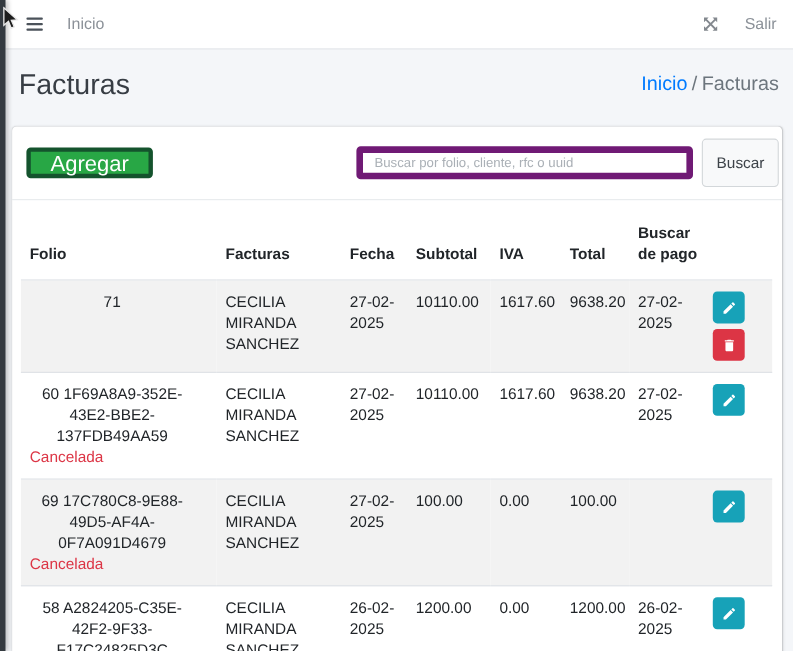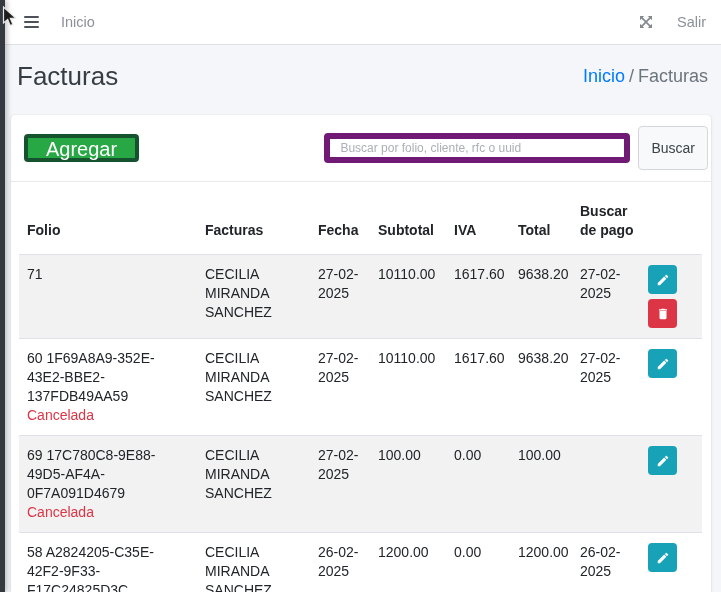--- a/index.html
+++ b/index.html
@@ -71,21 +71,21 @@
   
   .table-wrap { padding: 0 9px 0 8px; }
   table { width: 100%; border-collapse: collapse; table-layout: fixed; font-size: 14px; color: #212529; }
   th {
     text-align: left; vertical-align: bottom; font-weight: bold;
     padding: 20px 4px 14px 8px; line-height: 19px; border-bottom: 1px solid #dee2e6;
   }
   td { padding: 10px 8px; line-height: 19px; vertical-align: top; border-top: 1px solid #dee2e6; }
   tbody tr:first-child td { border-top: none; }
   tbody tr:nth-child(odd) { background: #f2f2f2; }
-  .folio-text { max-width: 150px; }
+  .folio-text { max-width: 150px; text-align: center; }
   .status-cancelada { color: #dc3545; max-width: 150px; }
   .actions { display: flex; flex-direction: column; gap: 5px; }
   .action-btn {
     width: 29px; height: 29px; border: none; border-radius: 4px;
     display: flex; align-items: center; justify-content: center; cursor: pointer;
   }
   .btn-edit { background: #17a2b8; }
   .btn-delete { background: #dc3545; }
 </style>
 </head>

